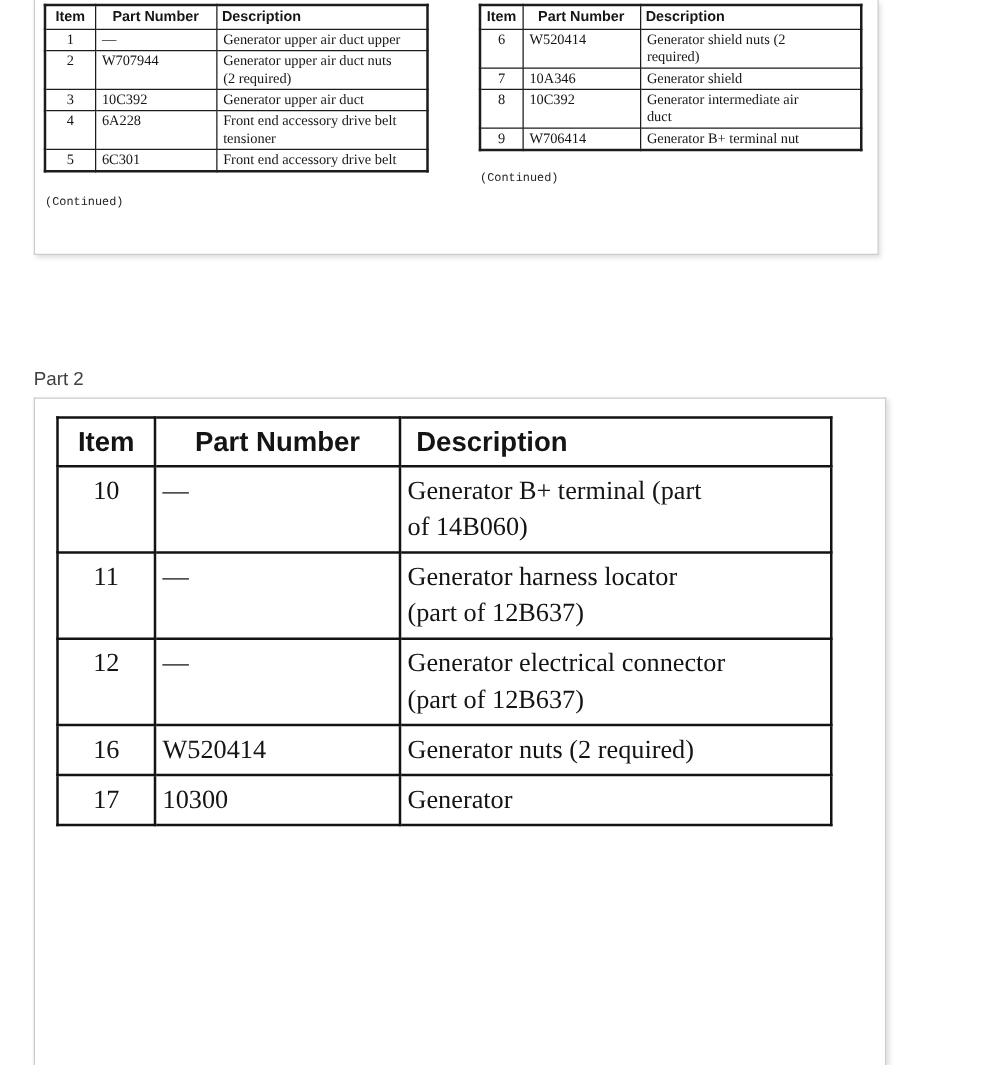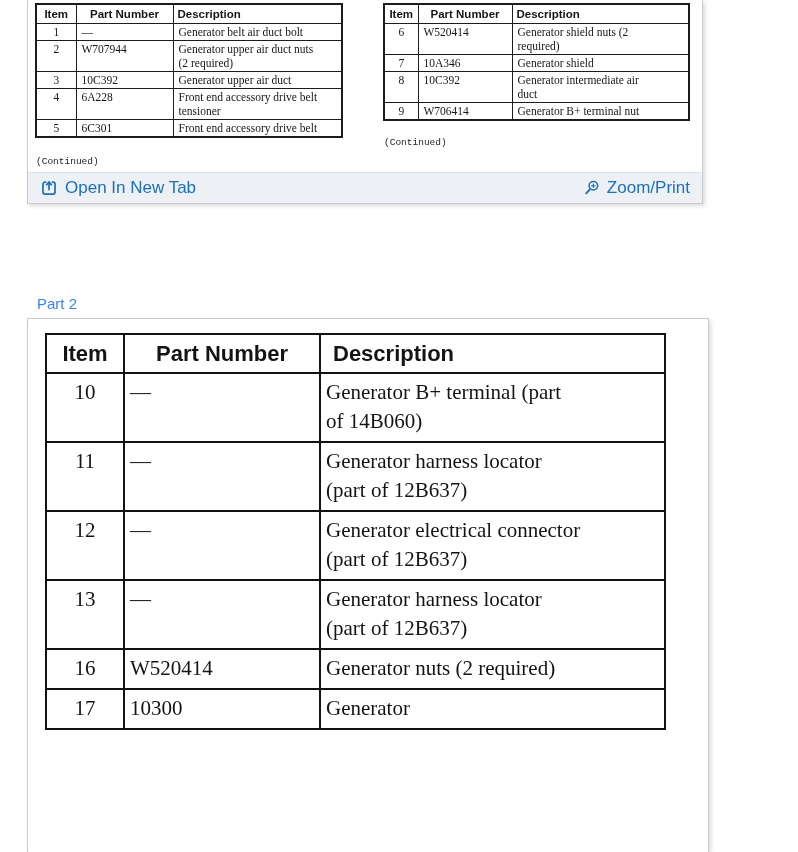--- a/index.html
+++ b/index.html
@@ -37,21 +37,21 @@
   
   #viewer-toolbar { position:absolute; left:0; right:0; bottom:0; height:31px;
                     background:#edf1f6; border-top:1px solid #dde2e8;
                     display:flex; align-items:center; justify-content:space-between;
                     padding:0 12px; }
   .tool-link { display:inline-flex; align-items:center; gap:7px;
                color:#1d6fb8; font-size:17px; text-decoration:none; cursor:pointer; }
   .tool-link svg { display:block; }
 
   
-  #part2-heading { position:absolute; left:37px; top:295px; font-size:15px; color:#3b82f6; }
+  #part2-heading { position:absolute; left:27px; top:295px; font-size:15px; color:#404040; }
 
   .big-table { position:absolute; left:17px; top:14px; border-collapse:collapse; table-layout:fixed;
                background:#fff; font-family:"Liberation Serif", serif;
                font-size:21px; line-height:29px; color:#141414;
                border:2px solid #131313; }
   .big-table th, .big-table td { border:2px solid #131313; vertical-align:top; }
   .big-table th { font-family:"Liberation Sans", sans-serif; font-weight:bold;
                   font-size:22px; padding:4px 12px; text-align:left; }
   .big-table th:nth-child(1), .big-table th:nth-child(2) { text-align:center; }
   .big-table th:nth-child(1){width:78px} .big-table th:nth-child(2){width:196px} .big-table th:nth-child(3){width:345px}
@@ -70,21 +70,21 @@
           <tr>
             <th>Item</th>
             <th>Part Number</th>
             <th>Description</th>
           </tr>
         </thead>
         <tbody>
           <tr>
             <td>1</td>
             <td>—</td>
-            <td>Generator belt air duct bolt</td>
+            <td>Generator upper air duct upper</td>
           </tr>
           <tr>
             <td>2</td>
             <td>W707944</td>
             <td>Generator upper air duct nuts
 (2 required)</td>
           </tr>
           <tr>
             <td>3</td>
             <td>10C392</td>
@@ -133,42 +133,20 @@
           </tr>
           <tr>
             <td>9</td>
             <td>W706414</td>
             <td>Generator B+ terminal nut</td>
           </tr>
         </tbody>
       </table>
     <div id="continued-right" class="continued">(Continued)</div>
 
-    <div id="viewer-toolbar">
-      <a class="tool-link">
-        <span>
-          <svg width="18" height="18" viewBox="0 0 20 20" fill="none">
-            <path d="M7 3.5 H5.5 A2.2 2.2 0 0 0 3.3 5.7 V14.5 A2.2 2.2 0 0 0 5.5 16.7 H14.5 A2.2 2.2 0 0 0 16.7 14.5 V5.7 A2.2 2.2 0 0 0 14.5 3.5 H13" stroke="#1d6fb8" stroke-width="1.9"></path>
-            <path d="M10 12.5 V4.2" stroke="#1d6fb8" stroke-width="1.9"></path>
-            <path d="M6.8 7 L10 3.4 L13.2 7" stroke="#1d6fb8" stroke-width="1.9" fill="none"></path>
-          </svg>
-        </span>
-        <span>Open In New Tab</span>
-      </a>
-      <a class="tool-link">
-        <span>
-          <svg width="17" height="17" viewBox="0 0 20 20" fill="none">
-            <circle cx="12.2" cy="6.8" r="5" stroke="#1d6fb8" stroke-width="1.8"></circle>
-            <path d="M12.2 4.4 V9.2 M9.8 6.8 H14.6" stroke="#1d6fb8" stroke-width="1.4"></path>
-            <path d="M8.4 10.6 L3.2 16.4" stroke="#1d6fb8" stroke-width="2.2"></path>
-          </svg>
-        </span>
-        <span>Zoom/Print</span>
-      </a>
-    </div>
   </div>
 
   <div id="part2-heading">Part 2</div>
 
   <div id="part2-panel" class="panel">
     <table class="big-table">
         <thead>
           <tr>
             <th>Item</th>
             <th>Part Number</th>
@@ -188,26 +166,20 @@
             <td>Generator harness locator
 (part of 12B637)</td>
           </tr>
           <tr>
             <td>12</td>
             <td>—</td>
             <td>Generator electrical connector
 (part of 12B637)</td>
           </tr>
           <tr>
-            <td>13</td>
-            <td>—</td>
-            <td>Generator harness locator
-(part of 12B637)</td>
-          </tr>
-          <tr>
             <td>16</td>
             <td>W520414</td>
             <td>Generator nuts (2 required)</td>
           </tr>
           <tr>
             <td>17</td>
             <td>10300</td>
             <td>Generator</td>
           </tr>
         </tbody>

